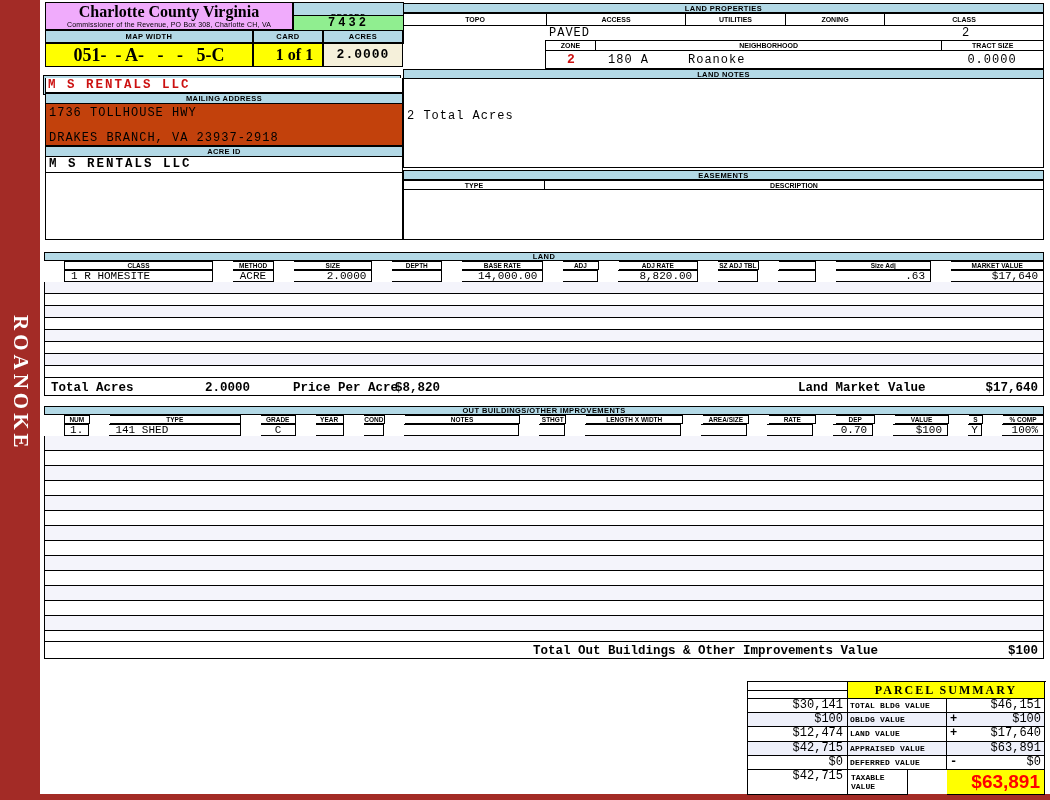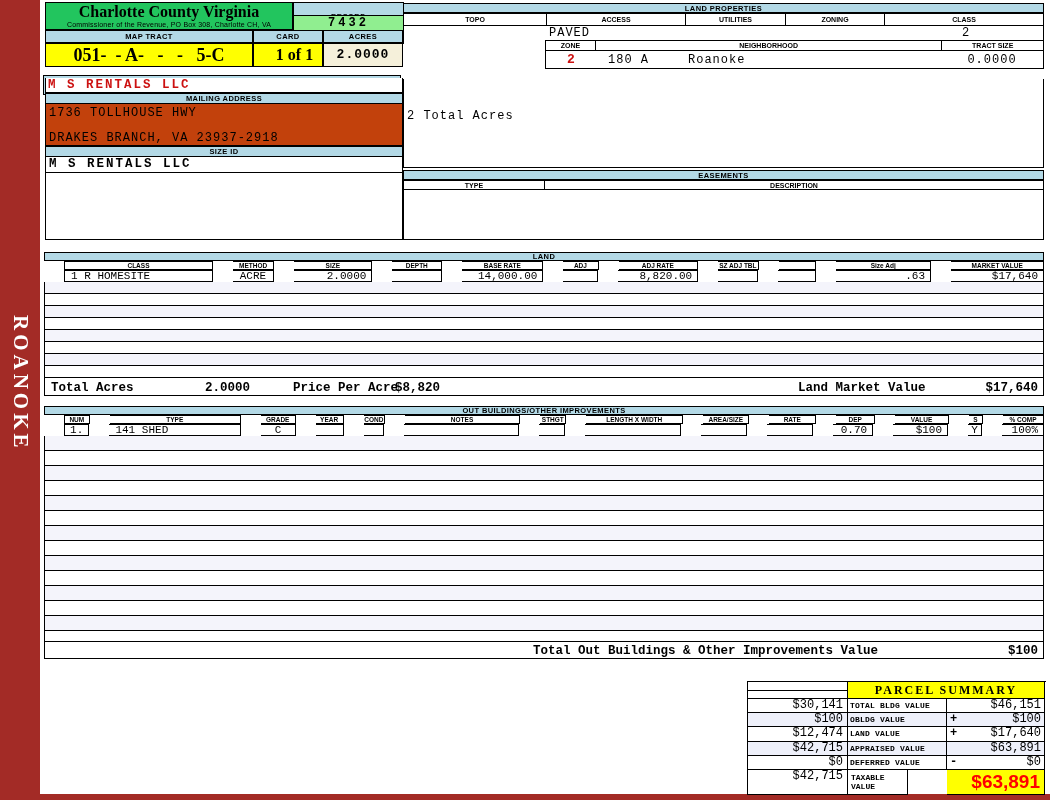--- a/index.html
+++ b/index.html
@@ -14,21 +14,21 @@
       font-size:21px;font-weight:bold;letter-spacing:4px;text-align:center;}
   .bottom-strip{left:0;top:794px;width:1050px;height:6px;background:#a32b26;}
 
   
   .bar{background:#b3d9e6;border:1px solid #000;font-size:7.5px;font-weight:bold;
        letter-spacing:.4px;display:flex;align-items:center;justify-content:center;}
   .mono{font-family:"Liberation Mono","DejaVu Sans Mono",monospace;}
   .serif{font-family:"Liberation Serif","DejaVu Serif",serif;}
 
   
-  .title-box{left:45px;top:2px;width:248px;height:28px;border:1px solid #000;background:#22c55e;text-align:center;}
+  .title-box{left:45px;top:2px;width:248px;height:28px;border:1px solid #000;background:#f0abfc;text-align:center;}
   .county-title{font-family:"Liberation Serif","DejaVu Serif",serif;font-size:16px;font-weight:bold;line-height:18px;}
   .county-subtitle{font-size:7px;line-height:8px;letter-spacing:.2px;}
   .record-label{left:293px;top:2px;width:111px;height:29px;}
   .record-value{left:293px;top:15px;width:111px;height:29px;border:1px solid #000;background:#90ee90;
       text-align:center;font-size:12px;font-weight:bold;letter-spacing:3px;line-height:14px;}
   .hdr-map{left:45px;top:30px;width:208px;height:13px;}
   .hdr-card{left:253px;top:30px;width:70px;height:13px;}
   .hdr-acres{left:323px;top:30px;width:80px;height:13px;}
   .val-map{left:45px;top:43px;width:208px;height:24px;border:1px solid #000;background:#ffff00;
       text-align:center;font-size:18px;font-weight:bold;line-height:22px;white-space:pre;}
@@ -153,35 +153,35 @@
   </div>
   <div class="abs bottom-strip"></div>
 
   <div class="abs title-box">
     <div class="county-title">Charlotte County Virginia</div>
     <div class="county-subtitle">Commissioner of the Revenue, PO Box 308, Charlotte CH, VA</div>
   </div>
   <div class="abs bar record-label">RECORD</div>
   <div class="abs mono record-value">7432</div>
 
-  <div class="abs bar hdr-map">MAP TRACT</div>
+  <div class="abs bar hdr-map">MAP WIDTH</div>
   <div class="abs bar hdr-card">CARD</div>
   <div class="abs bar hdr-acres">ACRES</div>
   <div class="abs serif val-map">051-  - A-   -   -   5-C</div>
   <div class="abs serif val-card">1 of 1</div>
   <div class="abs mono val-acres">2.0000</div>
 
   <div class="abs bar bar-deeded">DEEDED OWNER</div>
   <div class="abs mono owner-row">M S RENTALS LLC</div>
   <div class="abs bar bar-mailing">MAILING ADDRESS</div>
   <div class="abs mono addr-box">
     <span class="addr1">1736 TOLLHOUSE HWY</span>
     <span class="addr2">DRAKES BRANCH, VA 23937-2918</span>
   </div>
-  <div class="abs bar bar-ownerid">SIZE ID</div>
+  <div class="abs bar bar-ownerid">ACRE ID</div>
   <div class="abs mono ownerid-row">M S RENTALS LLC</div>
   <div class="abs left-empty"></div>
 
   <div class="abs bar lp-bar">LAND PROPERTIES</div>
   <div class="abs lp-hdr">
     <div class="lpw0">TOPO</div>
     <div class="lpw1">ACCESS</div>
     <div class="lpw2">UTILITIES</div>
     <div class="lpw3">ZONING</div>
     <div class="lpw4">CLASS</div>
@@ -195,20 +195,21 @@
       <div class="zw0">ZONE</div>
       <div class="zw1">NEIGHBORHOOD</div>
       <div class="zw2">TRACT SIZE</div>
     </div>
     <span class="mono zone-val">2</span>
     <span class="mono nbhd-code">180 A</span>
     <span class="mono nbhd-name">Roanoke</span>
     <span class="mono tract-val">0.0000</span>
   </div>
 
+  <div class="abs bar notes-bar">LAND NOTES</div>
   <div class="abs notes-box">
     <span class="mono note-text">2 Total Acres</span>
   </div>
 
   <div class="abs bar ease-bar">EASEMENTS</div>
   <div class="abs ease-hdr">
     <div>TYPE</div>
     <div>DESCRIPTION</div>
   </div>
   <div class="abs ease-box"></div>

